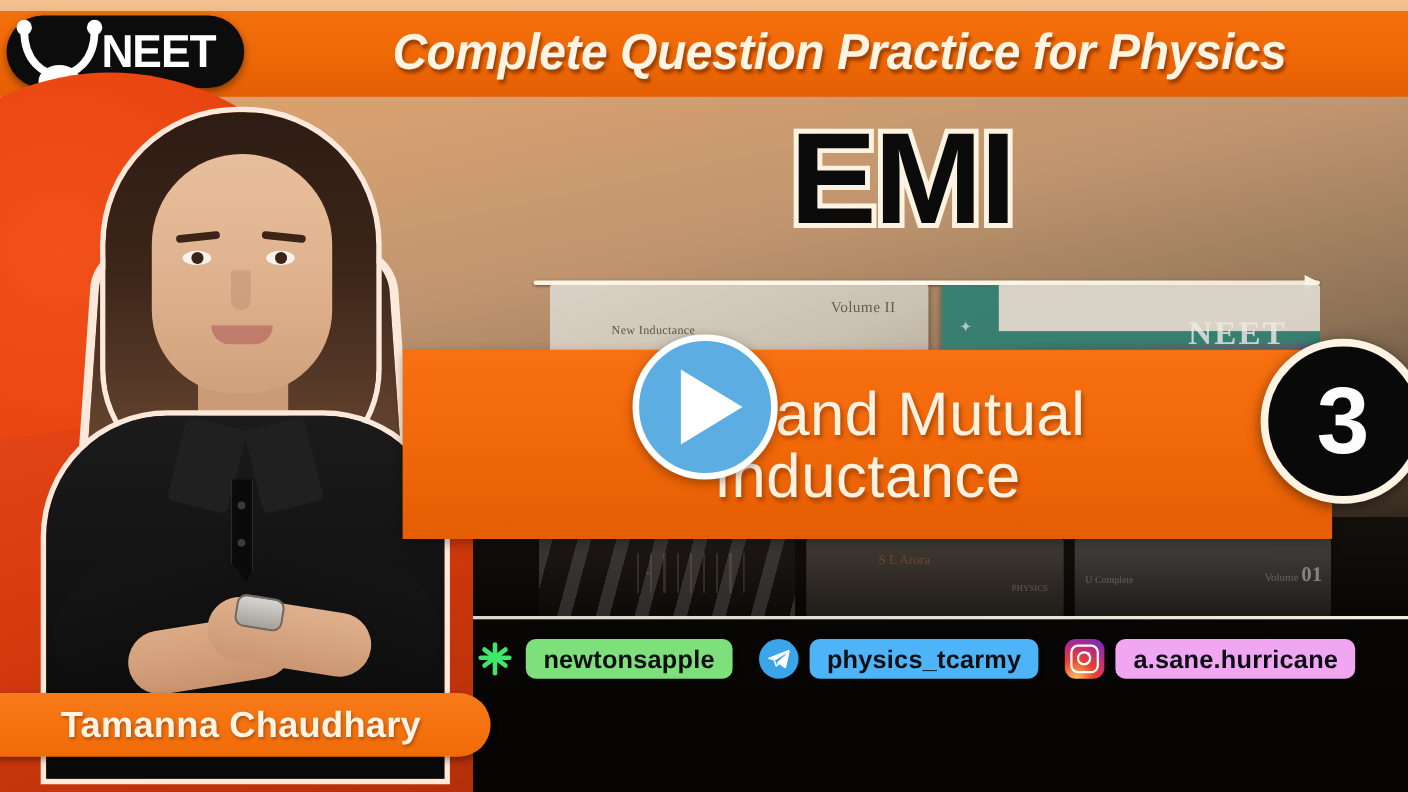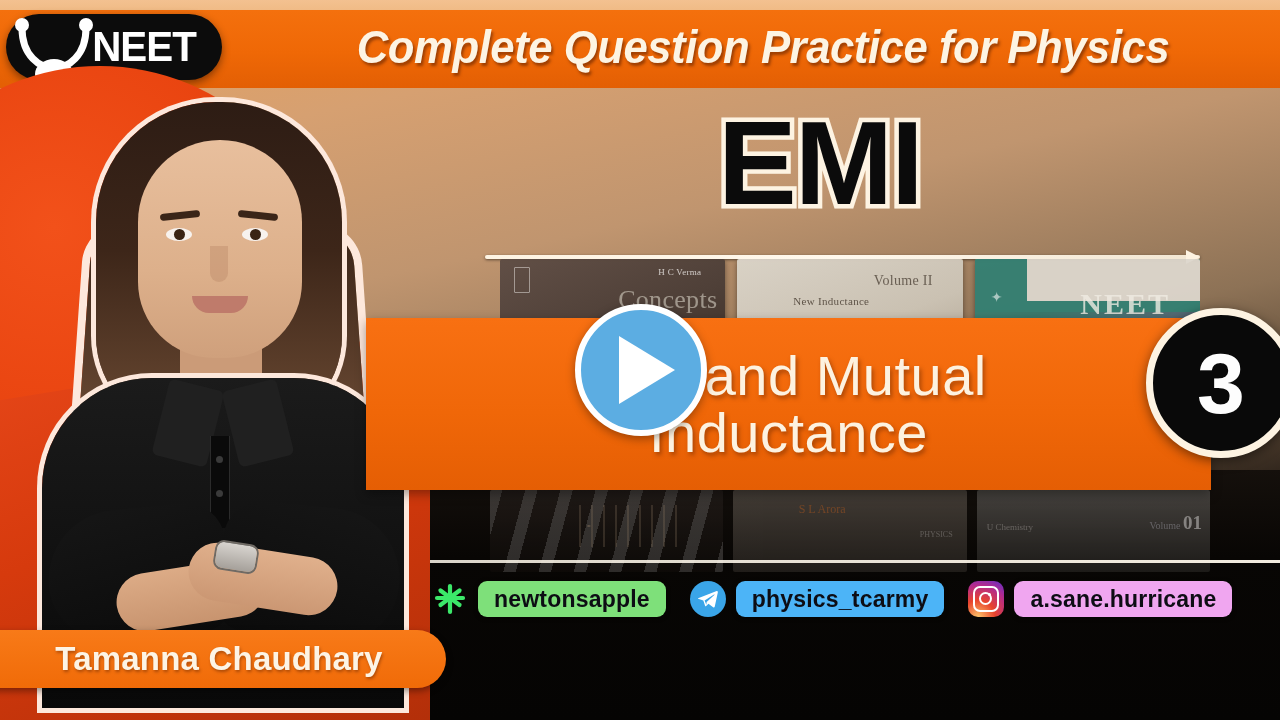--- a/index.html
+++ b/index.html
@@ -66,21 +66,21 @@
   .b1 .icon-sq{position:absolute;left:14px;top:8px;width:14px;height:24px;border:1px solid rgba(255,255,255,.45);border-radius:1px;}
   .b2 .lbl-vol{top:14px;right:30px;font-size:14px;color:rgba(60,50,40,.72);}
   .b2 .lbl-sub{top:36px;left:56px;font-size:11px;color:rgba(60,50,40,.80);}
   .b2 .lbl-big{top:52px;left:52px;font-size:31px;font-weight:bold;color:rgba(70,45,35,.80);letter-spacing:1px;}
   .b3 .lbl-neet{top:28px;right:30px;font-size:30px;font-weight:bold;color:rgba(245,242,235,.80);letter-spacing:2px;}
   .b3 .lbl-obj{top:62px;right:34px;font-size:11px;color:rgba(240,235,230,.55);letter-spacing:3px;}
   .b3 .star{position:absolute;left:14px;top:30px;width:16px;height:16px;color:rgba(255,255,255,.6);font-size:14px;line-height:16px;text-align:center;}
 
   
   .books-row-low{
-    position:absolute;left:490px;top:490px;width:720px;height:82px;
+    position:absolute;left:490px;top:490px;width:720px;height:70px;
     display:flex;gap:10px;
   }
   .lbook{flex:1;border-radius:2px;position:relative;overflow:hidden;opacity:.55;}
   .lbook.l1{background:linear-gradient(180deg,#2a2320 0%,#120e0b 100%);}
   .lbook.l2{background:linear-gradient(180deg,#6a6158 0%,#35302b 100%);}
   .lbook.l3{background:linear-gradient(180deg,#6d6a66 0%,#2f2d2a 100%);}
   .lbook-txt{position:absolute;font-family:"Liberation Serif",serif;white-space:nowrap;}
   .l2 .t1{top:12px;left:28%;font-size:12px;color:rgba(210,120,60,.9);}
   .l2 .t2{top:40px;right:14px;font-size:8px;color:rgba(230,225,220,.55);}
   .l3 .t1{top:32px;left:10px;font-size:9px;color:rgba(235,230,225,.6);}
@@ -316,25 +316,20 @@
 
 <div id="stage">
 
   <div class="peach-strip"></div>
   <div class="bg-gradient"></div>
   <div class="bg-dark-lower"></div>
 
   <div class="shelf-line"></div>
   <div class="shelf-arrowhead"></div>
   <div class="books-row">
-    <div class="book b1">
-      <div class="icon-sq"></div>
-      <div class="book-label lbl-author">H C Verma</div>
-      <div class="book-label lbl-title">Concepts</div>
-    </div>
     <div class="book b2">
       <div class="book-label lbl-vol">Volume II</div>
       <div class="book-label lbl-sub">New Inductance</div>
       <div class="book-label lbl-big">PHYSICS</div>
     </div>
     <div class="book b3">
       <div class="btop"></div>
       <div class="bbot"></div>
       <div class="star">✦</div>
       <div class="book-label lbl-neet">NEET</div>
@@ -345,21 +340,21 @@
   <div class="books-row-low">
     <div class="lbook l1">
       <div class="zigzag"></div>
       <div class="wave"></div>
     </div>
     <div class="lbook l2">
       <div class="lbook-txt t1">S L Arora</div>
       <div class="lbook-txt t2">PHYSICS</div>
     </div>
     <div class="lbook l3">
-      <div class="lbook-txt t1">U Chemistry</div>
+      <div class="lbook-txt t1">U Complete</div>
       <div class="lbook-txt t2">
         <span>Volume</span>
         <b>01</b>
       </div>
     </div>
   </div>
   <div class="shelf-line-2"></div>
 
   <div class="header-bar"></div>
   <div class="header-title">Complete Question Practice for Physics</div>

